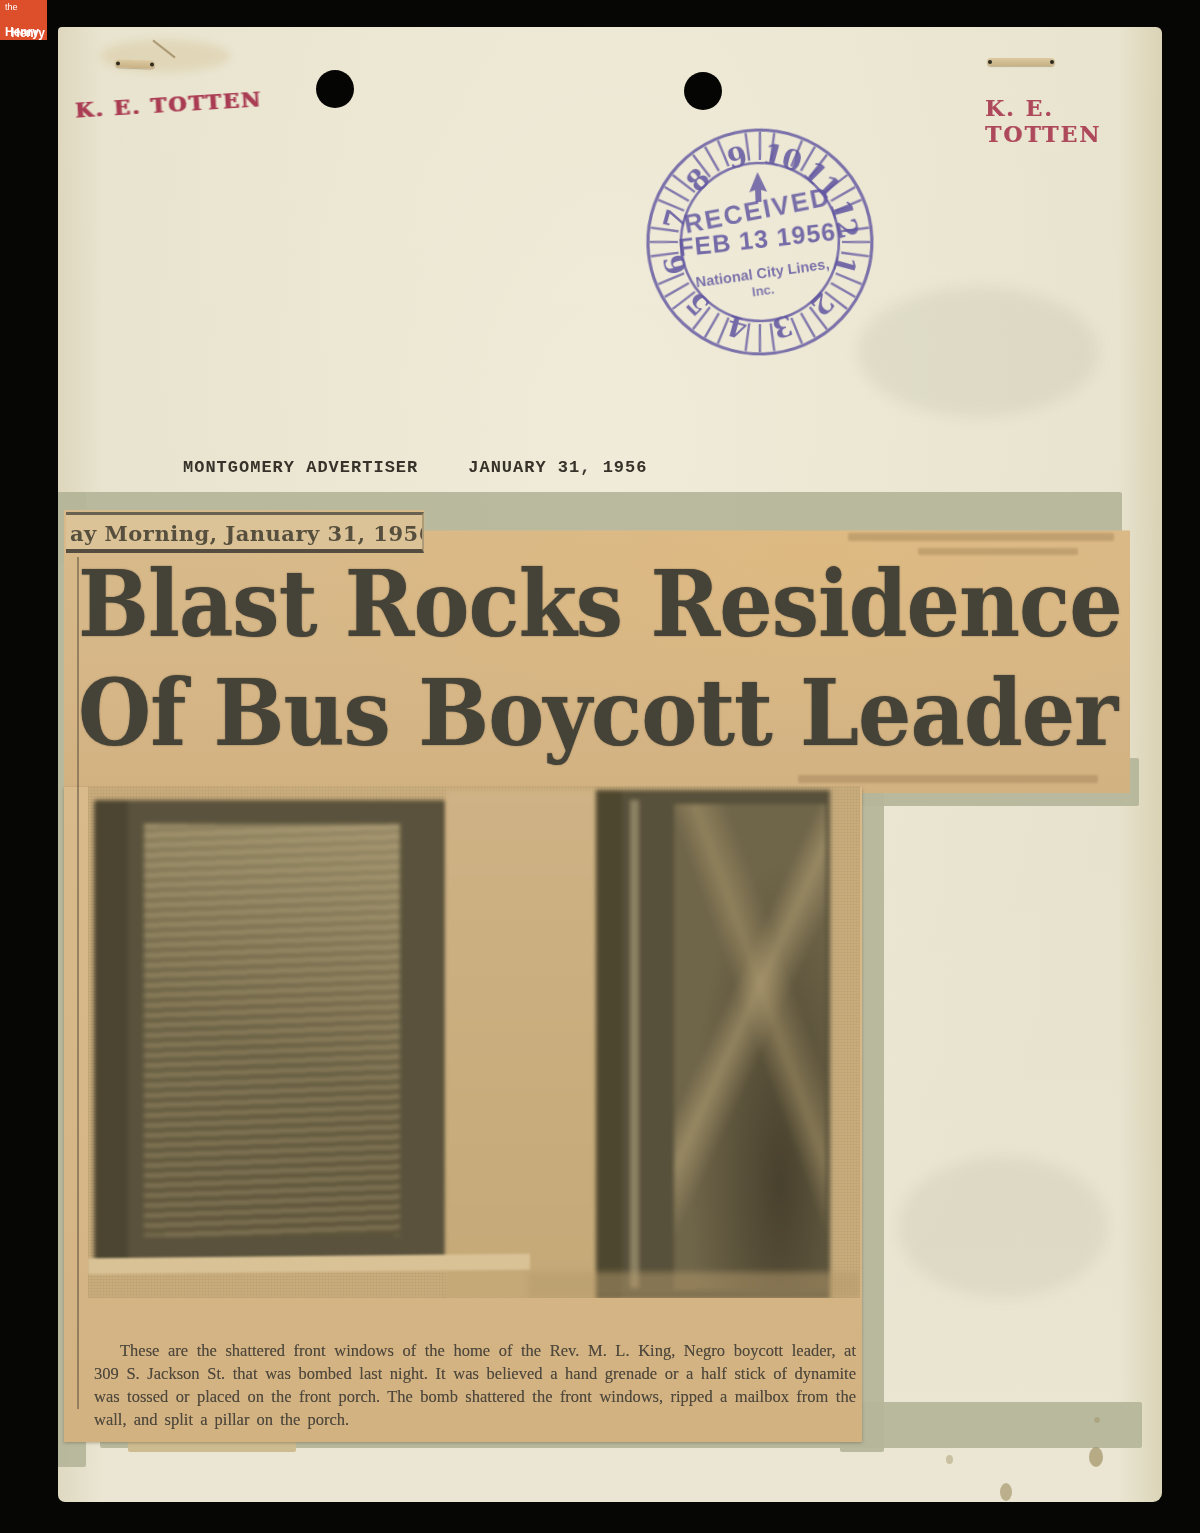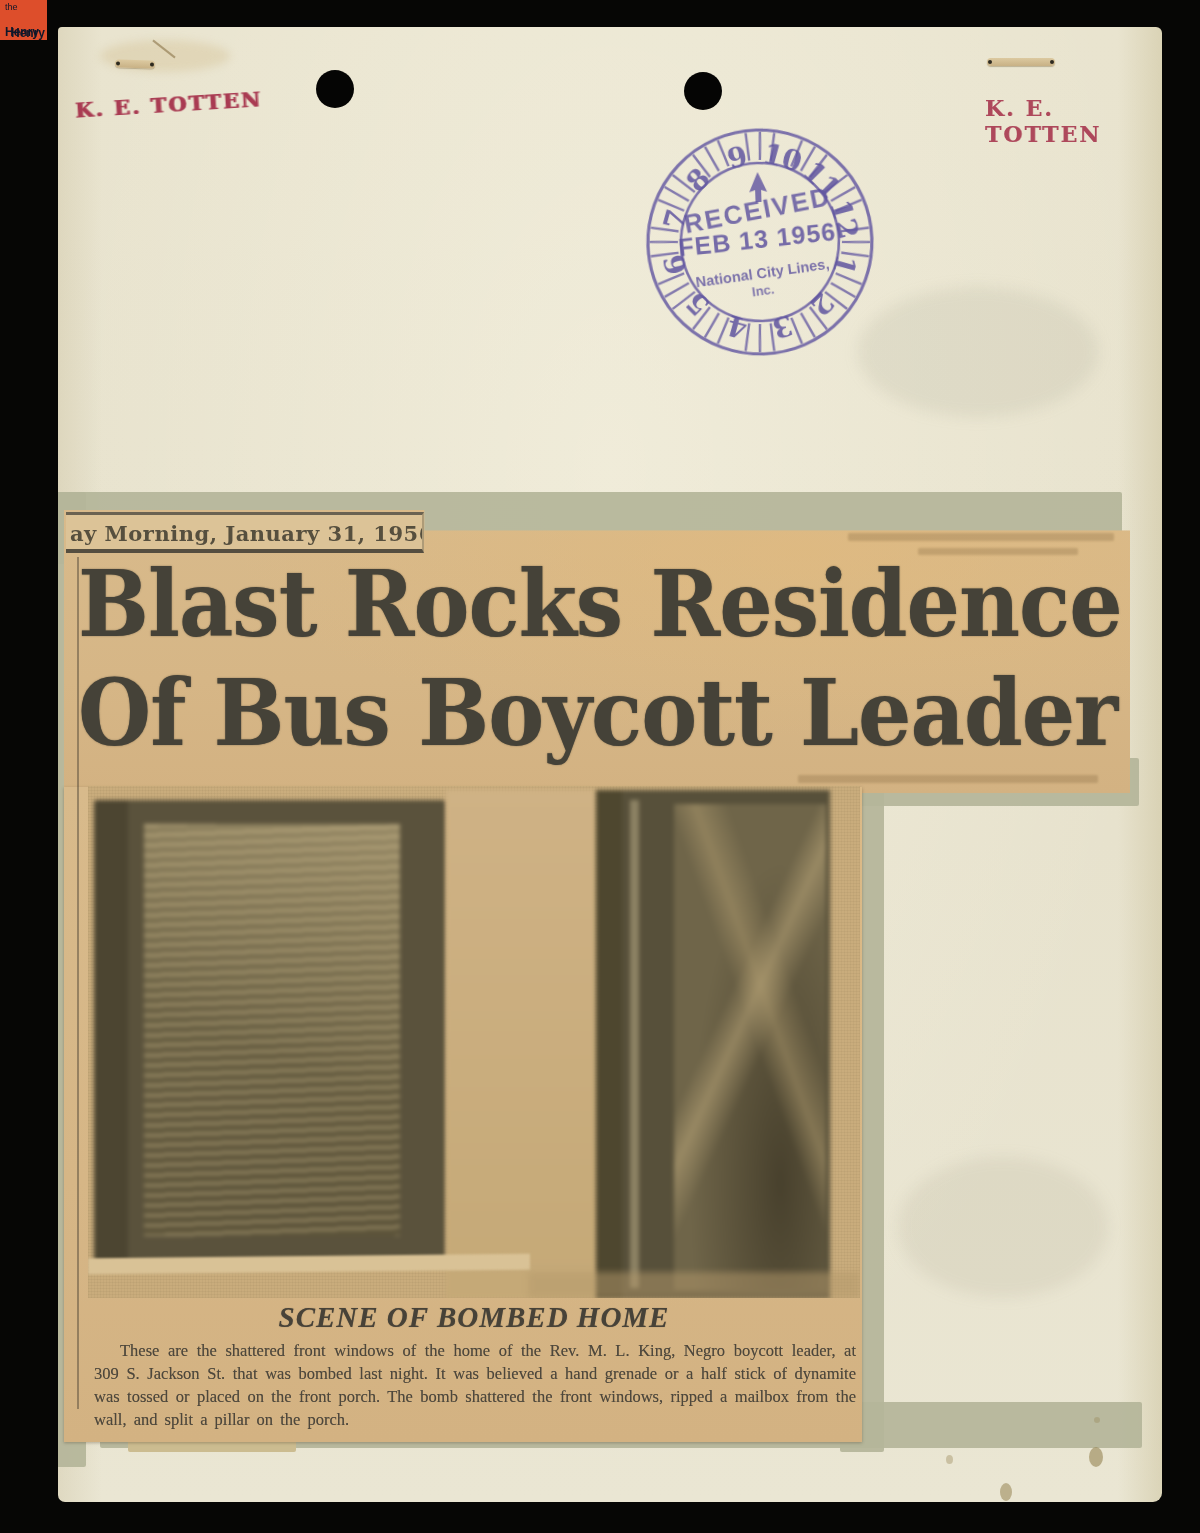--- a/index.html
+++ b/index.html
@@ -4,21 +4,21 @@
 <style>
   html,body{margin:0;padding:0;}
   body{
     width:1200px;height:1533px;position:relative;overflow:hidden;
     background:#060605;
     font-family:"Liberation Serif", serif;
   }
   .abs{position:absolute;}
 
   
-  .hf-logo{left:0;top:8;width:47px;height:40px;background:#dd4e2b;color:#0f172a;
+  .hf-logo{left:0;top:8;width:47px;height:40px;background:#dd4e2b;color:#ffffff;
     font-family:"Liberation Sans",sans-serif;line-height:1;z-index:60;}
   .hf-the{position:absolute;left:5px;top:3px;font-size:9px;font-weight:400;}
   .hf-henry{position:absolute;left:11px;top:27px;font-size:12px;font-weight:700;}
   .hf-ford{position:absolute;left:5px;top:26px;font-size:12px;font-weight:700;}
 
   
   .paper{left:58px;top:27px;width:1104px;height:1475px;
     background:
       radial-gradient(ellipse at 50% 30%, rgba(255,252,238,.35), transparent 70%),
       linear-gradient(90deg, rgba(190,178,140,.25), transparent 4%, transparent 96%, rgba(200,190,150,.45)),
@@ -231,20 +231,23 @@
           <text class="dial-num" x="120" y="40" text-anchor="middle">12</text>
         </g>
     </g>
     <path d="M120 48 L111 68 L117 66 L117 78 L123 78 L123 66 L129 68 Z" fill="#4c4098" opacity=".8"></path>
     <text class="r-title" x="120" y="95" text-anchor="middle" transform="rotate(-9 120 95)" opacity=".82">RECEIVED</text>
     <text class="r-date" x="118" y="124" text-anchor="middle" transform="rotate(-4 118 124)" opacity=".85">FEB 13 1956</text>
     <text class="r-org" x="122" y="154" text-anchor="middle" transform="rotate(-6 122 154)" opacity=".8">National City Lines,</text>
     <text class="r-org2" x="122" y="171" text-anchor="middle" transform="rotate(-6 122 171)" opacity=".75">Inc.</text>
   </svg>
 
+  <div class="abs typed">
+    <span>MONTGOMERY ADVERTISER</span><span class="t-date">JANUARY 31, 1956</span>
+  </div>
 
   <div class="abs tape" style="left:-6px;top:465px;width:1070px;height:72px;"></div>
   <div class="abs tape" style="left:-8px;top:465px;width:36px;height:975px;"></div>
   <div class="abs tape" style="left:787px;top:731px;width:294px;height:48px;"></div>
   <div class="abs tape" style="left:782px;top:763px;width:44px;height:662px;"></div>
   <div class="abs tape" style="left:42px;top:1375px;width:1042px;height:46px;"></div>
   <div class="abs" style="left:70px;top:1371px;width:168px;height:54px;background:#ccbc90;filter:blur(.6px);border-radius:2px;"></div>
 
   <div class="abs clip-block clip-top"></div>
 
@@ -269,20 +272,19 @@
     </div>
     <div class="ph wall"></div>
     <div class="ph win-r">
       <div class="win-r-jamb"></div>
       <div class="win-r-in"></div>
     </div>
     <div class="ph sill"></div>
     <div class="ph ph-shade"></div>
   </div>
 
-  <div class="abs cap-title">SCENE OF BOMBED HOME</div>
   <div class="abs cap-body">These are the shattered front windows of the home of the Rev. M. L. King, Negro boycott leader, at 309 S. Jackson St. that was bombed last night. It was believed a hand grenade or a half stick of dynamite was tossed or placed on the front porch. The bomb shattered the front windows, ripped a mailbox from the wall, and split a pillar on the porch.</div>
 
   <div class="abs stain" style="left:1031px;top:1420px;width:14px;height:20px;opacity:.55;"></div>
   <div class="abs stain" style="left:942px;top:1456px;width:12px;height:18px;opacity:.5;"></div>
   <div class="abs stain" style="left:888px;top:1428px;width:7px;height:9px;opacity:.35;"></div>
   <div class="abs stain" style="left:1036px;top:1390px;width:6px;height:6px;opacity:.3;"></div>
 </div>
 
 </body></html>

